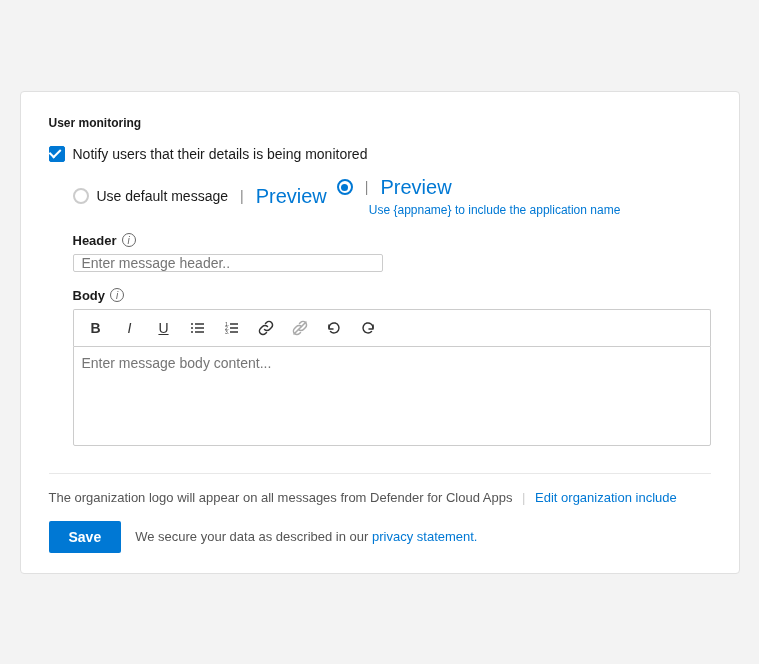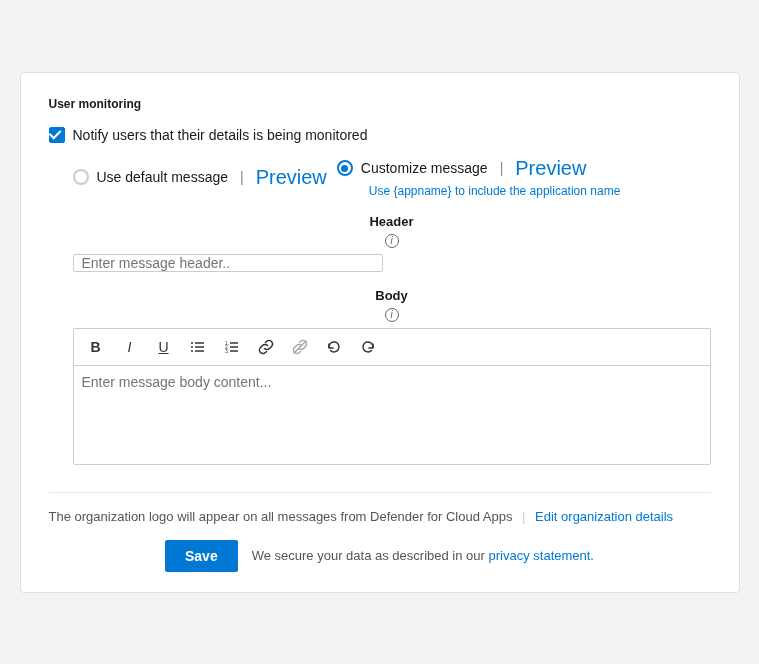--- a/index.html
+++ b/index.html
@@ -113,21 +113,20 @@
       margin-top: 16px;
     }
     .field-label {
       font-size: 13px;
       font-weight: 600;
       color: #1a1a1a;
       margin-bottom: 6px;
       display: flex;
       align-items: center;
       gap: 5px;
-      flex-direction: column;
     }
     .info-icon {
       width: 14px;
       height: 14px;
       border: 1.5px solid #666;
       border-radius: 50%;
       display: inline-flex;
       align-items: center;
       justify-content: center;
       font-size: 10px;
@@ -200,21 +199,20 @@
     }
     .footer-info .pipe {
       color: #ccc;
       margin: 0 6px;
     }
     .footer-actions {
       display: flex;
       align-items: center;
       gap: 14px;
       margin-top: 16px;
-      justify-content: center;
     }
     .save-btn {
       background: #0078d4;
       color: #fff;
       border: none;
       border-radius: 2px;
       padding: 8px 20px;
       font-size: 14px;
       cursor: pointer;
       font-weight: 600;
@@ -253,21 +251,20 @@
     <div class="radio-row">
       <div class="radio-circle"></div>
       <span class="radio-label">Use default message</span>
       <span class="separator">|</span>
       <a class="preview-link" href="#">Preview</a>
     </div>
 
     <div>
       <div class="radio-row">
         <div class="radio-circle selected"></div>
-        <span class="radio-label">Customize message</span>
         <span class="separator">|</span>
         <a class="preview-link" href="#">Preview</a>
       </div>
       <div class="appname-hint">Use {appname} to include the application name</div>
     </div>
 
   </div>
 
   <div class="form-section">
 
@@ -345,21 +342,21 @@
 
       
       <textarea class="body-textarea" placeholder="Enter message body content..." style=""></textarea>
     </div>
 
   </div>
 
   <div class="footer-info">
     <span>The organization logo will appear on all messages from Defender for Cloud Apps</span>
     <span class="pipe"> | </span>
-    <a class="edit-link" href="#">Edit organization details</a>
+    <a class="edit-link" href="#">Edit organization include</a>
   </div>
 
   <div class="footer-actions">
     <button class="save-btn">Save</button>
     <span class="privacy-text">
       <span>We secure your data as described in our</span>
       <a href="#">privacy statement.</a>
     </span>
   </div>
 

